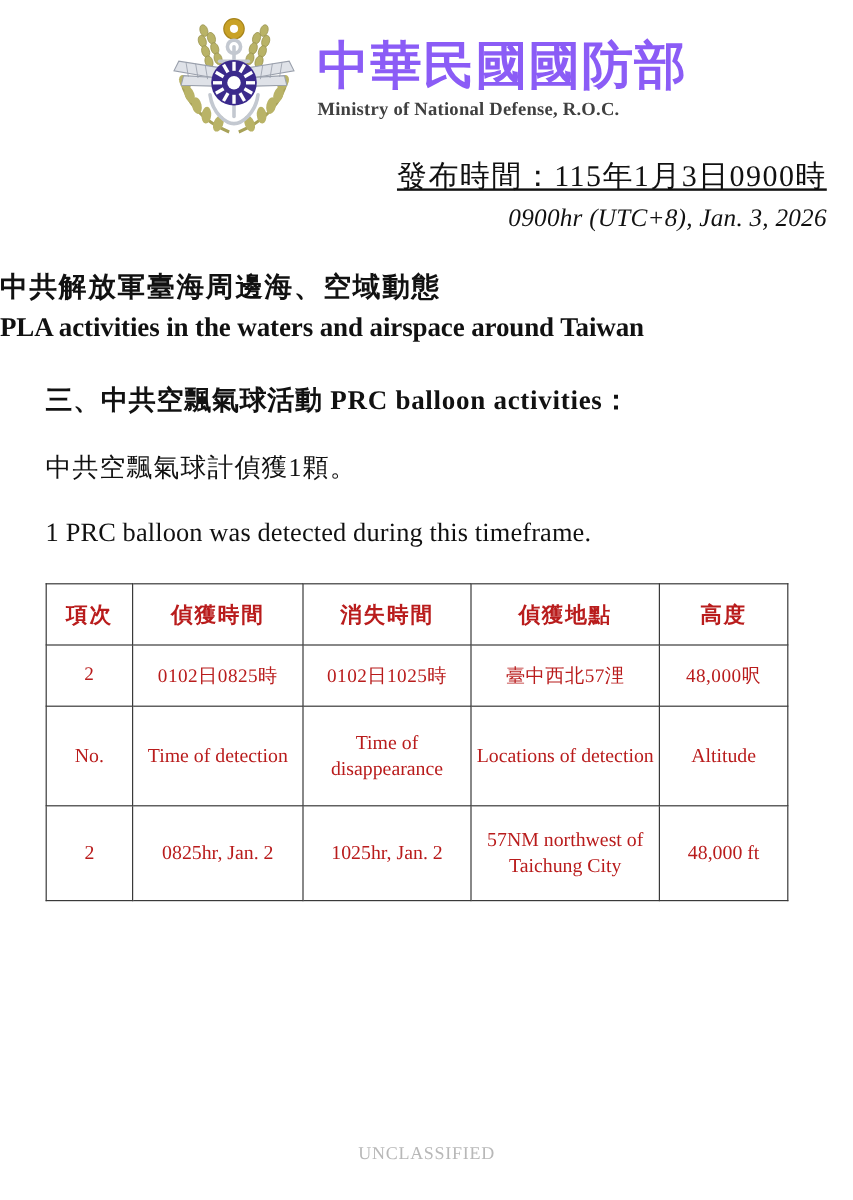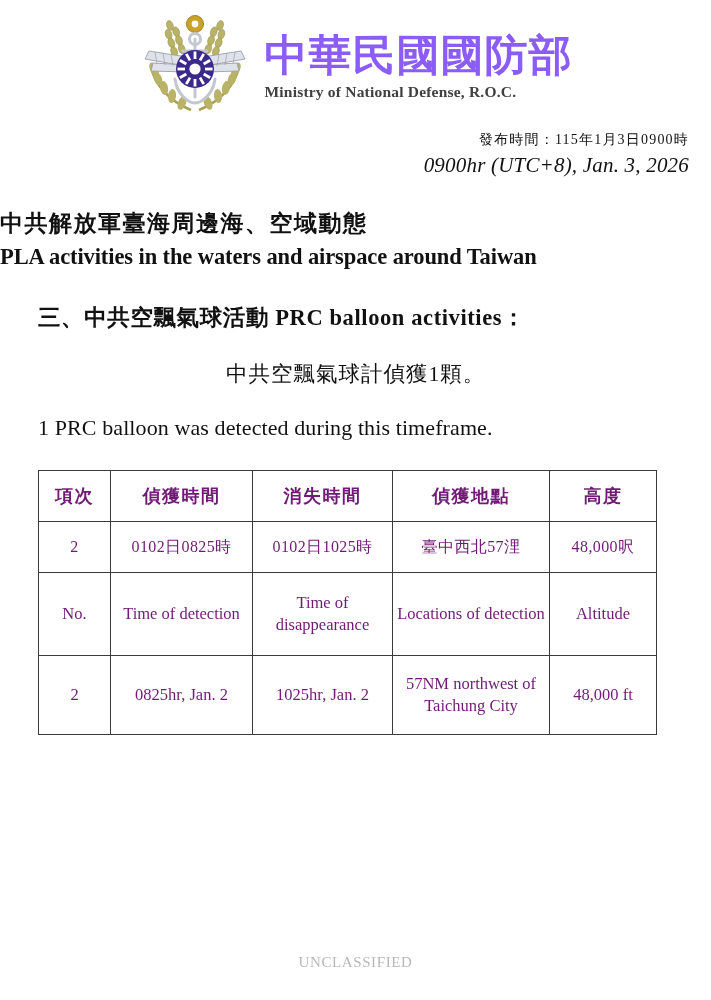--- a/index.html
+++ b/index.html
@@ -56,24 +56,25 @@
     white-space: nowrap;
   }
 
   
   .release-block {
     margin-top: 22px;
     padding-right: 22px;
     text-align: right;
   }
   .release-cn {
-    font-size: 14px;
+    font-size: 25px;
     line-height: 1.45;
     letter-spacing: 1.2px;
     white-space: nowrap;
+    text-decoration: underline;
   }
   .release-en {
     font-size: 21px;
     line-height: 1.45;
     letter-spacing: 0.2px;
     white-space: nowrap;
     font-style: italic;
   }
 
   
@@ -106,21 +107,20 @@
     font-weight: bold;
     letter-spacing: 0.6px;
     line-height: 1.4;
     white-space: nowrap;
   }
   .body-line-cn {
     margin-top: 26px;
     font-size: 21.5px;
     letter-spacing: 1px;
     line-height: 1.4;
-    text-align: center;
   }
   .body-line-en {
     margin-top: 24px;
     font-size: 22px;
     letter-spacing: 0.1px;
     line-height: 1.4;
   }
 
   
   .balloon-table {
@@ -130,21 +130,21 @@
     table-layout: fixed;
     background: #ffffff;
   }
   .balloon-table th,
   .balloon-table td {
     border: 1px solid #3a3a3a;
     text-align: center;
     vertical-align: middle;
     padding: 4px 3px;
     font-weight: normal;
-    color: #701a75;
+    color: #b91c1c;
   }
   .col-no      { width: 72px; }
   .col-detect  { width: 142px; }
   .col-vanish  { width: 140px; }
   .col-loc     { width: 157px; }
   .col-alt     { width: 107px; }
 
   .row-head th {
     height: 42px;
     font-size: 18px;

